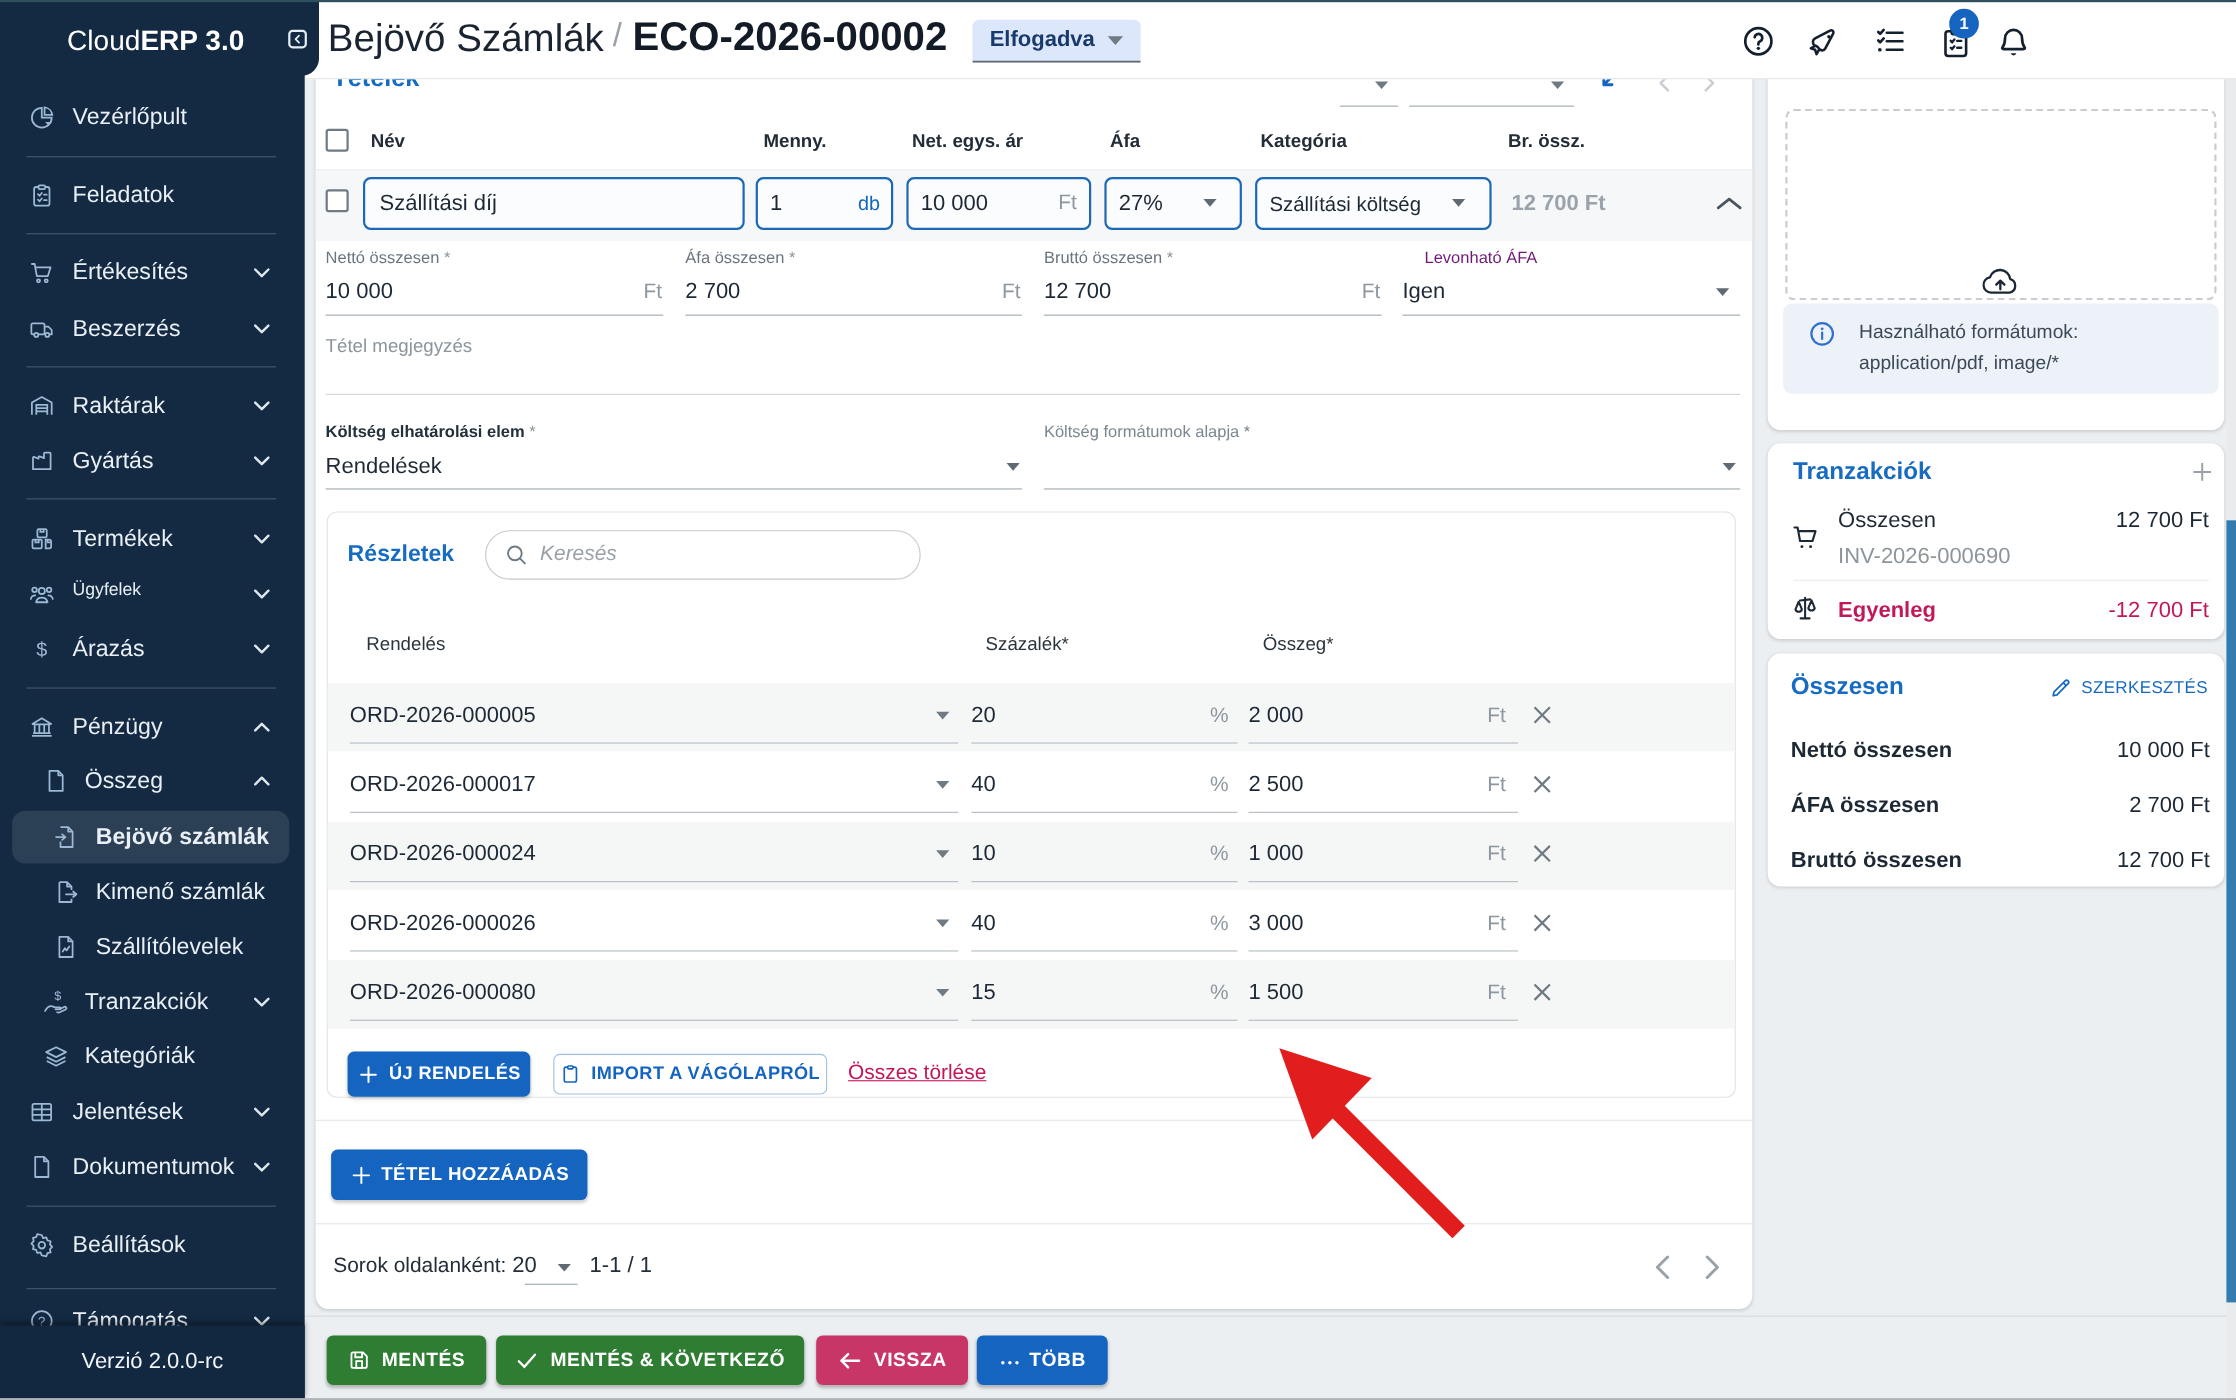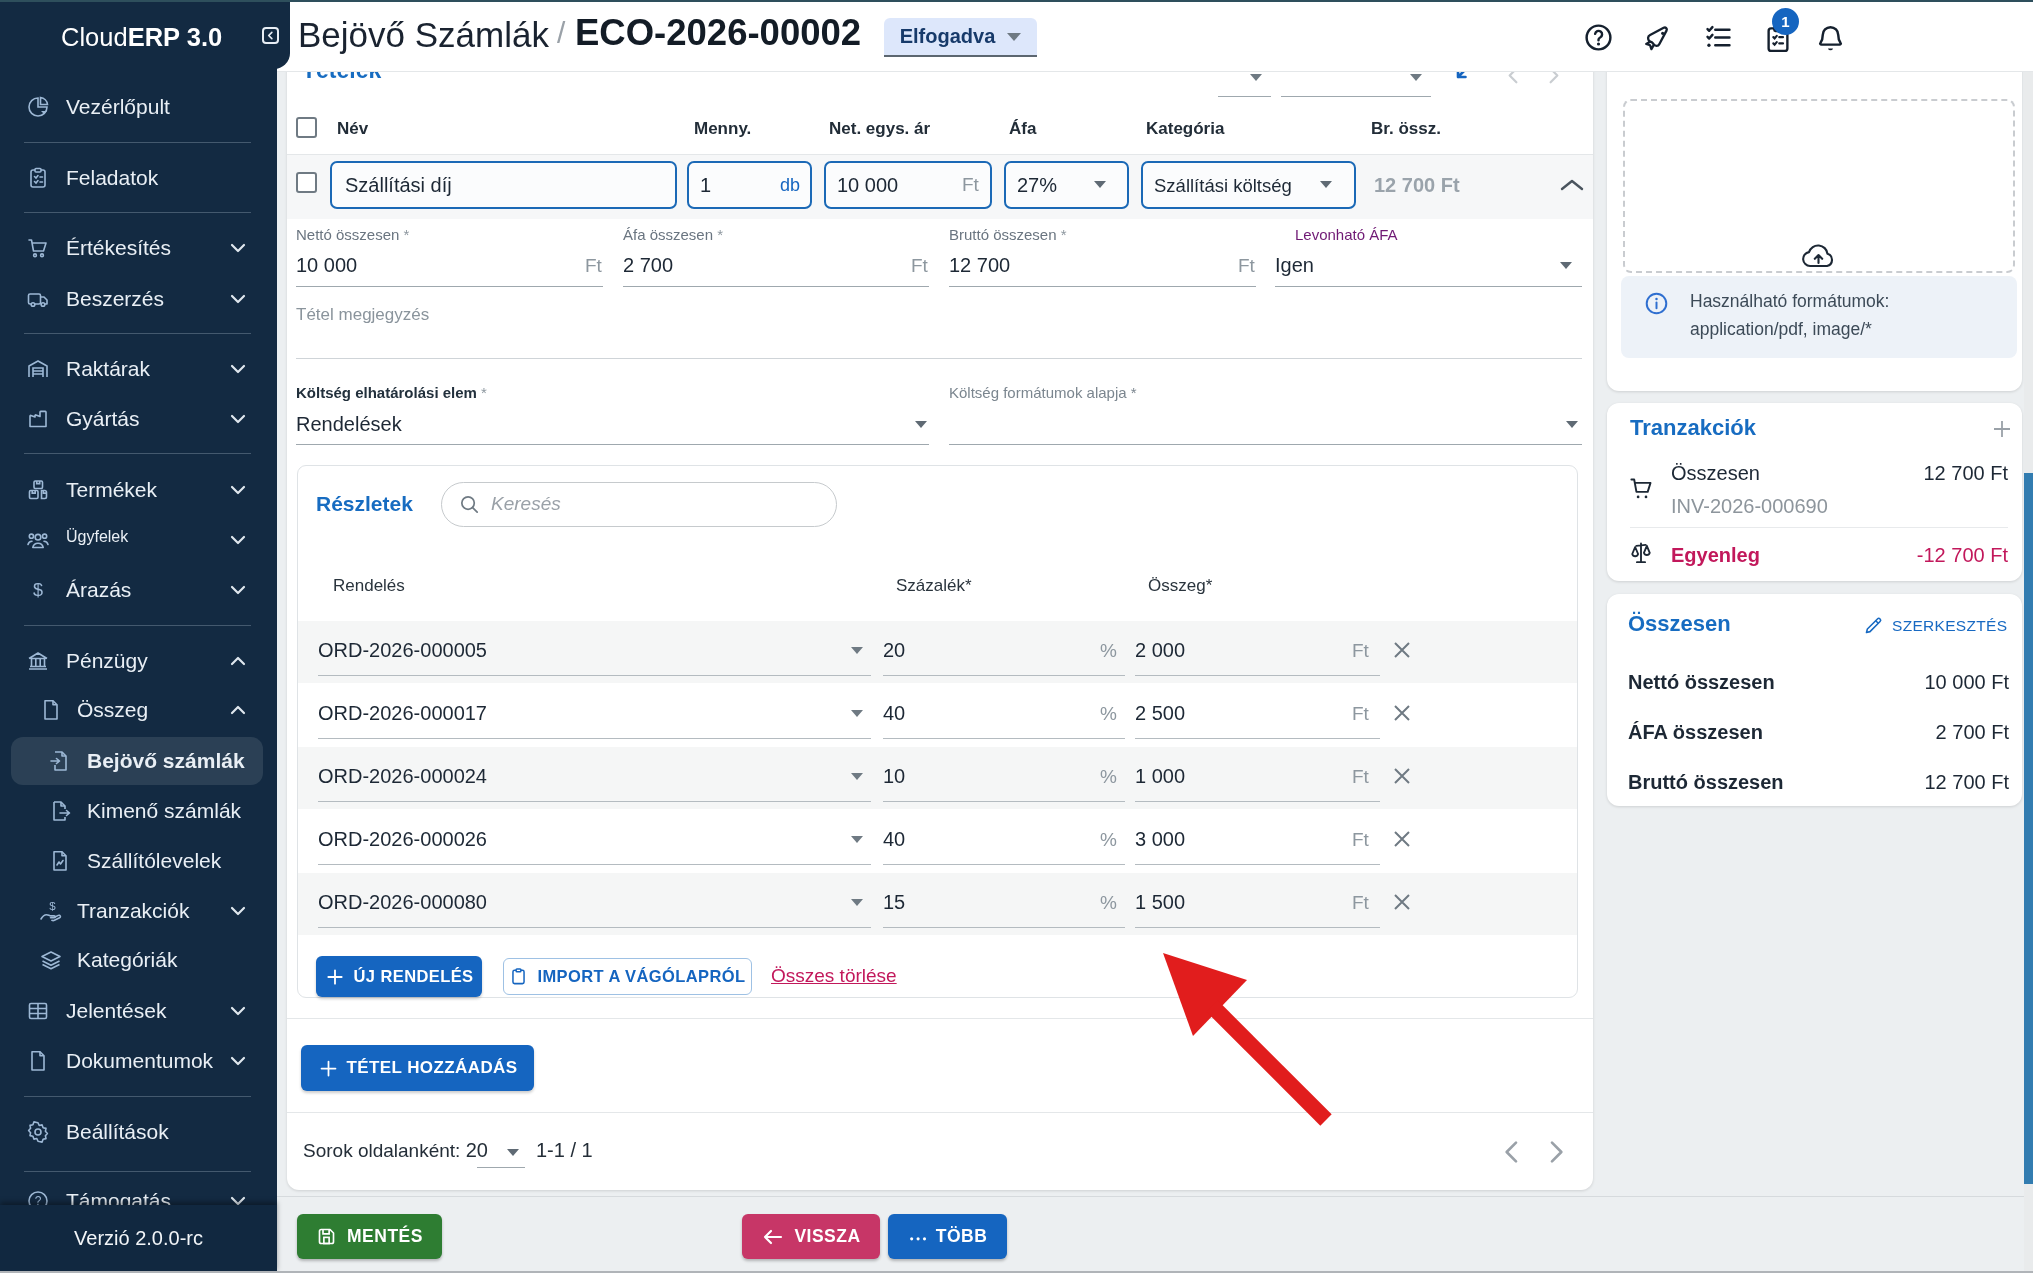--- a/index.html
+++ b/index.html
@@ -218,20 +218,23 @@
 <div style="position:absolute;left:1628px;top:721px;font-size:20px;color:#1d2835;font-weight:700;white-space:nowrap;">ÁFA összesen</div>
 <div style="position:absolute;right:24px;top:721px;font-size:20px;color:#1d2835;font-weight:400;white-space:nowrap;">2 700 Ft</div>
 <div style="position:absolute;left:1628px;top:771px;font-size:20px;color:#1d2835;font-weight:700;white-space:nowrap;">Bruttó összesen</div>
 <div style="position:absolute;right:24px;top:771px;font-size:20px;color:#1d2835;font-weight:400;white-space:nowrap;">12 700 Ft</div>
 <div style="position:absolute;left:277px;top:1196px;width:1756px;height:77px;background:#eceff1;border-top:1px solid #d6dadd"></div>
 <div style="position:absolute;left:297px;top:1214px;width:145px;height:45px;background:#2e7d32;border-radius:6px;color:#fff;font-size:17.5px;font-weight:700;letter-spacing:.5px;display:flex;align-items:center;justify-content:center;box-shadow:0 2px 3px rgba(0,0,0,0.25)"><svg width="21" height="21" viewBox="0 0 24 24" fill="none" style="margin-right:10px">
         <path d="M4 6a2 2 0 0 1 2-2h10l4 4v10a2 2 0 0 1-2 2H6a2 2 0 0 1-2-2z" stroke="#fff" stroke-width="1.9" stroke-linejoin="round"></path>
         <path d="M8 4v5h7V4" stroke="#fff" stroke-width="1.9"></path>
         <rect x="9" y="13" width="6" height="7" stroke="#fff" stroke-width="1.9"></rect>
       </svg>MENTÉS</div>
+<div style="position:absolute;left:451px;top:1214px;width:280px;height:45px;background:#2e7d32;border-radius:6px;color:#fff;font-size:17.5px;font-weight:700;letter-spacing:.5px;display:flex;align-items:center;justify-content:center;box-shadow:0 2px 3px rgba(0,0,0,0.25)"><svg width="22" height="22" viewBox="0 0 24 24" fill="none" style="margin-right:10px">
+        <path d="M4 12.5l5.5 5.5L20 6" stroke="#fff" stroke-width="2.3" stroke-linecap="round"></path>
+      </svg>MENTÉS &amp; KÖVETKEZŐ</div>
 <div style="position:absolute;left:742px;top:1214px;width:138px;height:45px;background:#c73667;border-radius:6px;color:#fff;font-size:17.5px;font-weight:700;letter-spacing:.5px;display:flex;align-items:center;justify-content:center;box-shadow:0 2px 3px rgba(0,0,0,0.25)"><svg width="24" height="24" viewBox="0 0 24 24" fill="none" style="margin-right:9px">
         <path d="M20 12H4M10 6l-6 6 6 6" stroke="#fff" stroke-width="2.2" stroke-linecap="round" stroke-linejoin="round"></path>
       </svg>VISSZA</div>
 <div style="position:absolute;left:888px;top:1214px;width:119px;height:45px;background:#1565c0;border-radius:6px;color:#fff;font-size:17.5px;font-weight:700;letter-spacing:.5px;display:flex;align-items:center;justify-content:center;box-shadow:0 2px 3px rgba(0,0,0,0.25)"><svg width="22" height="22" viewBox="0 0 24 24" fill="none" style="margin-right:6px">
         <circle cx="4" cy="14" r="1.7" fill="#fff"></circle>
         <circle cx="11" cy="14" r="1.7" fill="#fff"></circle>
         <circle cx="18" cy="14" r="1.7" fill="#fff"></circle>
       </svg>TÖBB</div>
 <div style="position:absolute;left:277px;top:0px;width:1756px;height:72px;background:#fff;border-bottom:1px solid #e4e7e9"></div>
 <div style="position:absolute;left:298px;top:15px;font-size:35px;color:#1a2330;font-weight:400;white-space:nowrap;">Bejövő Számlák</div>

